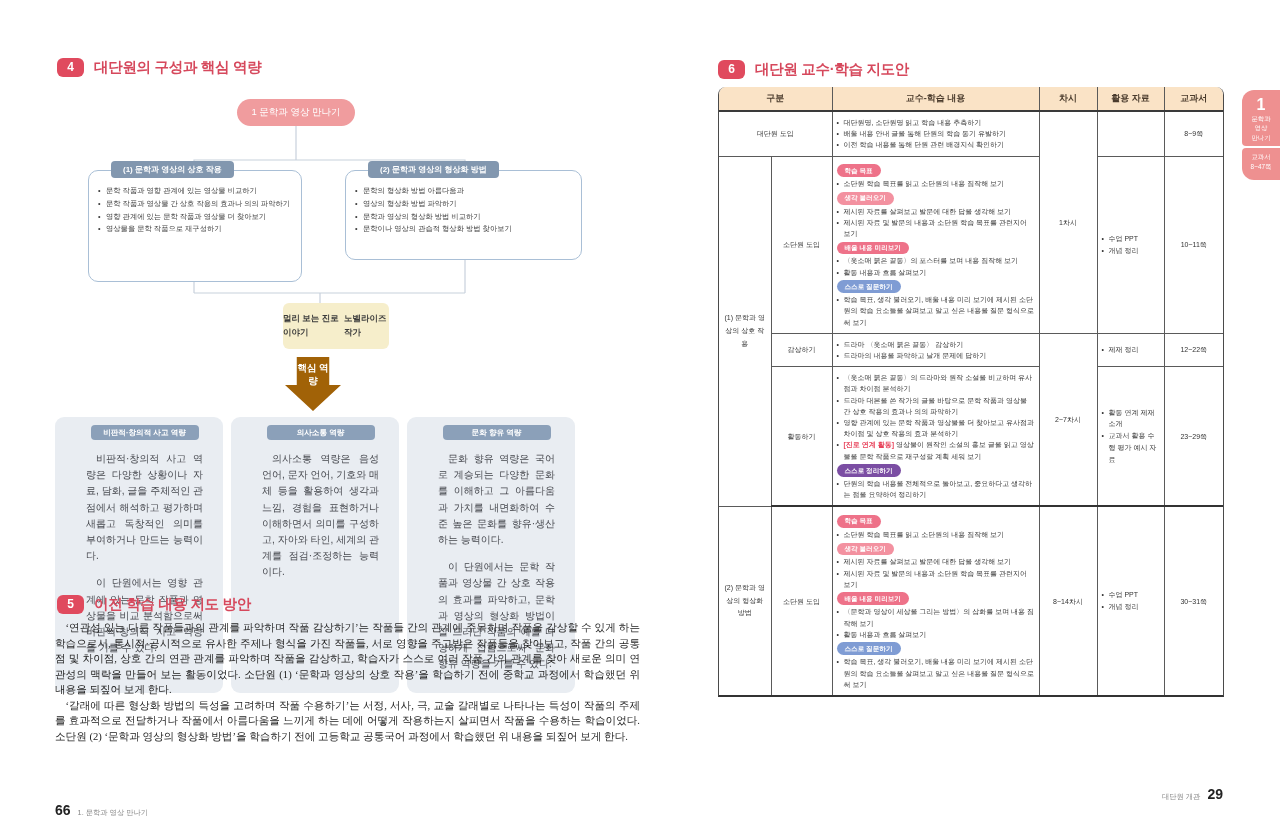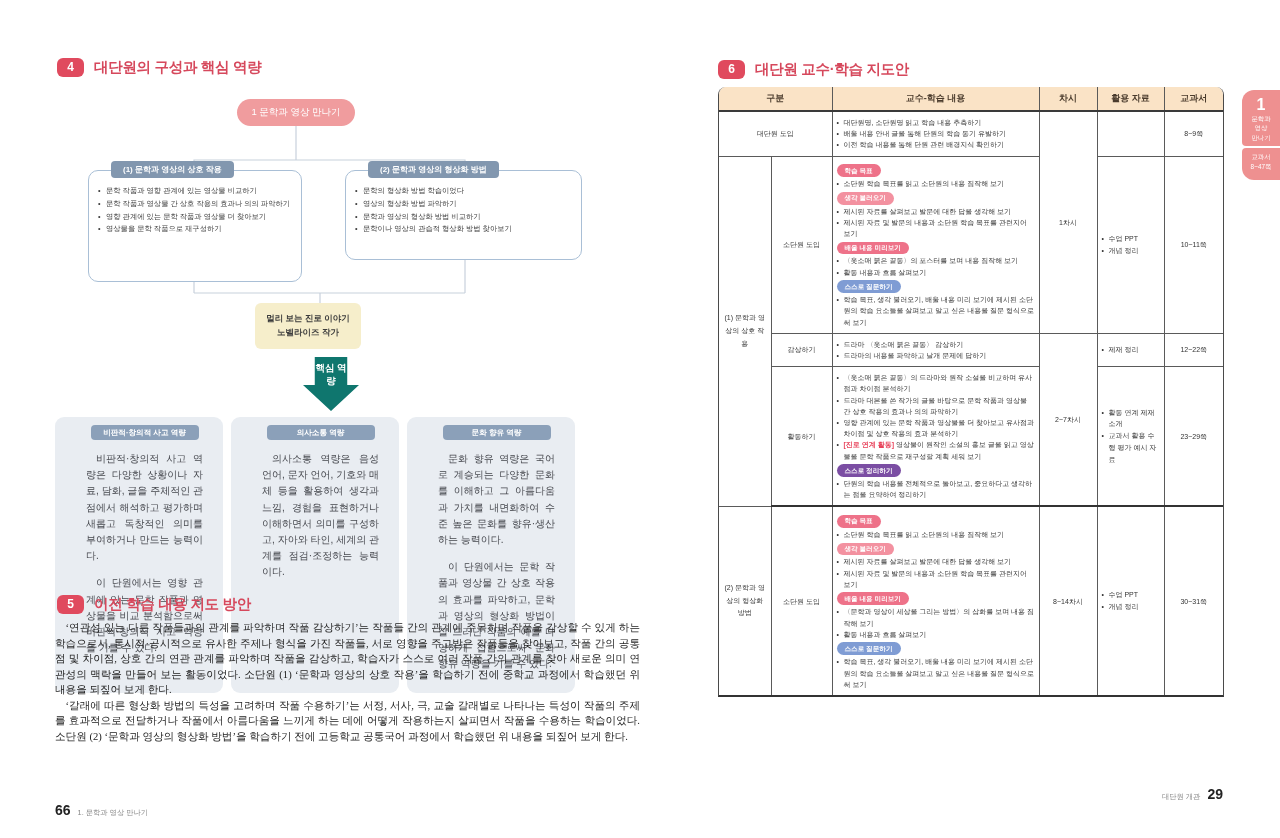--- a/index.html
+++ b/index.html
@@ -30,26 +30,26 @@
     background:#fff;border:1.2px solid #a9bfd6;border-radius:10px;
     padding:14px 9px 8px 9px;box-sizing:border-box;
   }
   .branch-head{
     position:absolute;top:-10px;left:22px;background:#8297af;color:#fff;
     font-size:8px;font-weight:bold;padding:3px 12px;border-radius:4px;white-space:nowrap;
   }
   .b-item{display:flex;font-size:7.3px;line-height:1.75;color:#3d3d3d;font-weight:500;}
   .b-item .bm{width:8px;flex:none;}
   .career-box{
-    left:200px;top:210px;width:106px;height:46px;background:#f6eecb;border-radius:6px;
-    display:flex;flex-direction:column;align-items:center;justify-content:center;
+    left:228px;top:210px;width:106px;height:46px;background:#f6eecb;border-radius:6px;
+    display:flex;flex-direction:row;align-items:center;justify-content:center;
     font-size:8.5px;font-weight:bold;color:#3c3c3c;line-height:1.6;
   }
   .core-arrow{
-    left:248px;top:264px;width:56px;height:54px;background:#0f766e;
+    left:230px;top:264px;width:56px;height:54px;background:#a16207;
     clip-path:polygon(21% 0,79% 0,79% 52%,100% 52%,50% 100%,0 52%,21% 52%);
     display:flex;justify-content:center;
   }
   .core-arrow span{
     width:34px;text-align:center;color:#fff;font-weight:bold;font-size:9.5px;
     line-height:1.35;margin-top:5px;
   }
   .cards{left:0;top:324px;width:520px;display:flex;gap:8px;}
   .card{
     width:168px;box-sizing:border-box;background:#e9edf2;border-radius:9px;
@@ -154,21 +154,21 @@
     <div class="b-item">
         <span class="bm">•</span>
         <span>영상물을 문학 작품으로 재구성하기</span>
       </div>
   </div>
 
   <div class="abs branch-box" style="left:290px;top:77px;width:237px;height:90px;">
     <span class="branch-head">(2) 문학과 영상의 형상화 방법</span>
     <div class="b-item">
         <span class="bm">•</span>
-        <span>문학의 형상화 방법 학습이었다</span>
+        <span>문학의 형상화 방법 아름다움과</span>
       </div>
     <div class="b-item">
         <span class="bm">•</span>
         <span>영상의 형상화 방법 파악하기</span>
       </div>
     <div class="b-item">
         <span class="bm">•</span>
         <span>문학과 영상의 형상화 방법 비교하기</span>
       </div>
     <div class="b-item">

